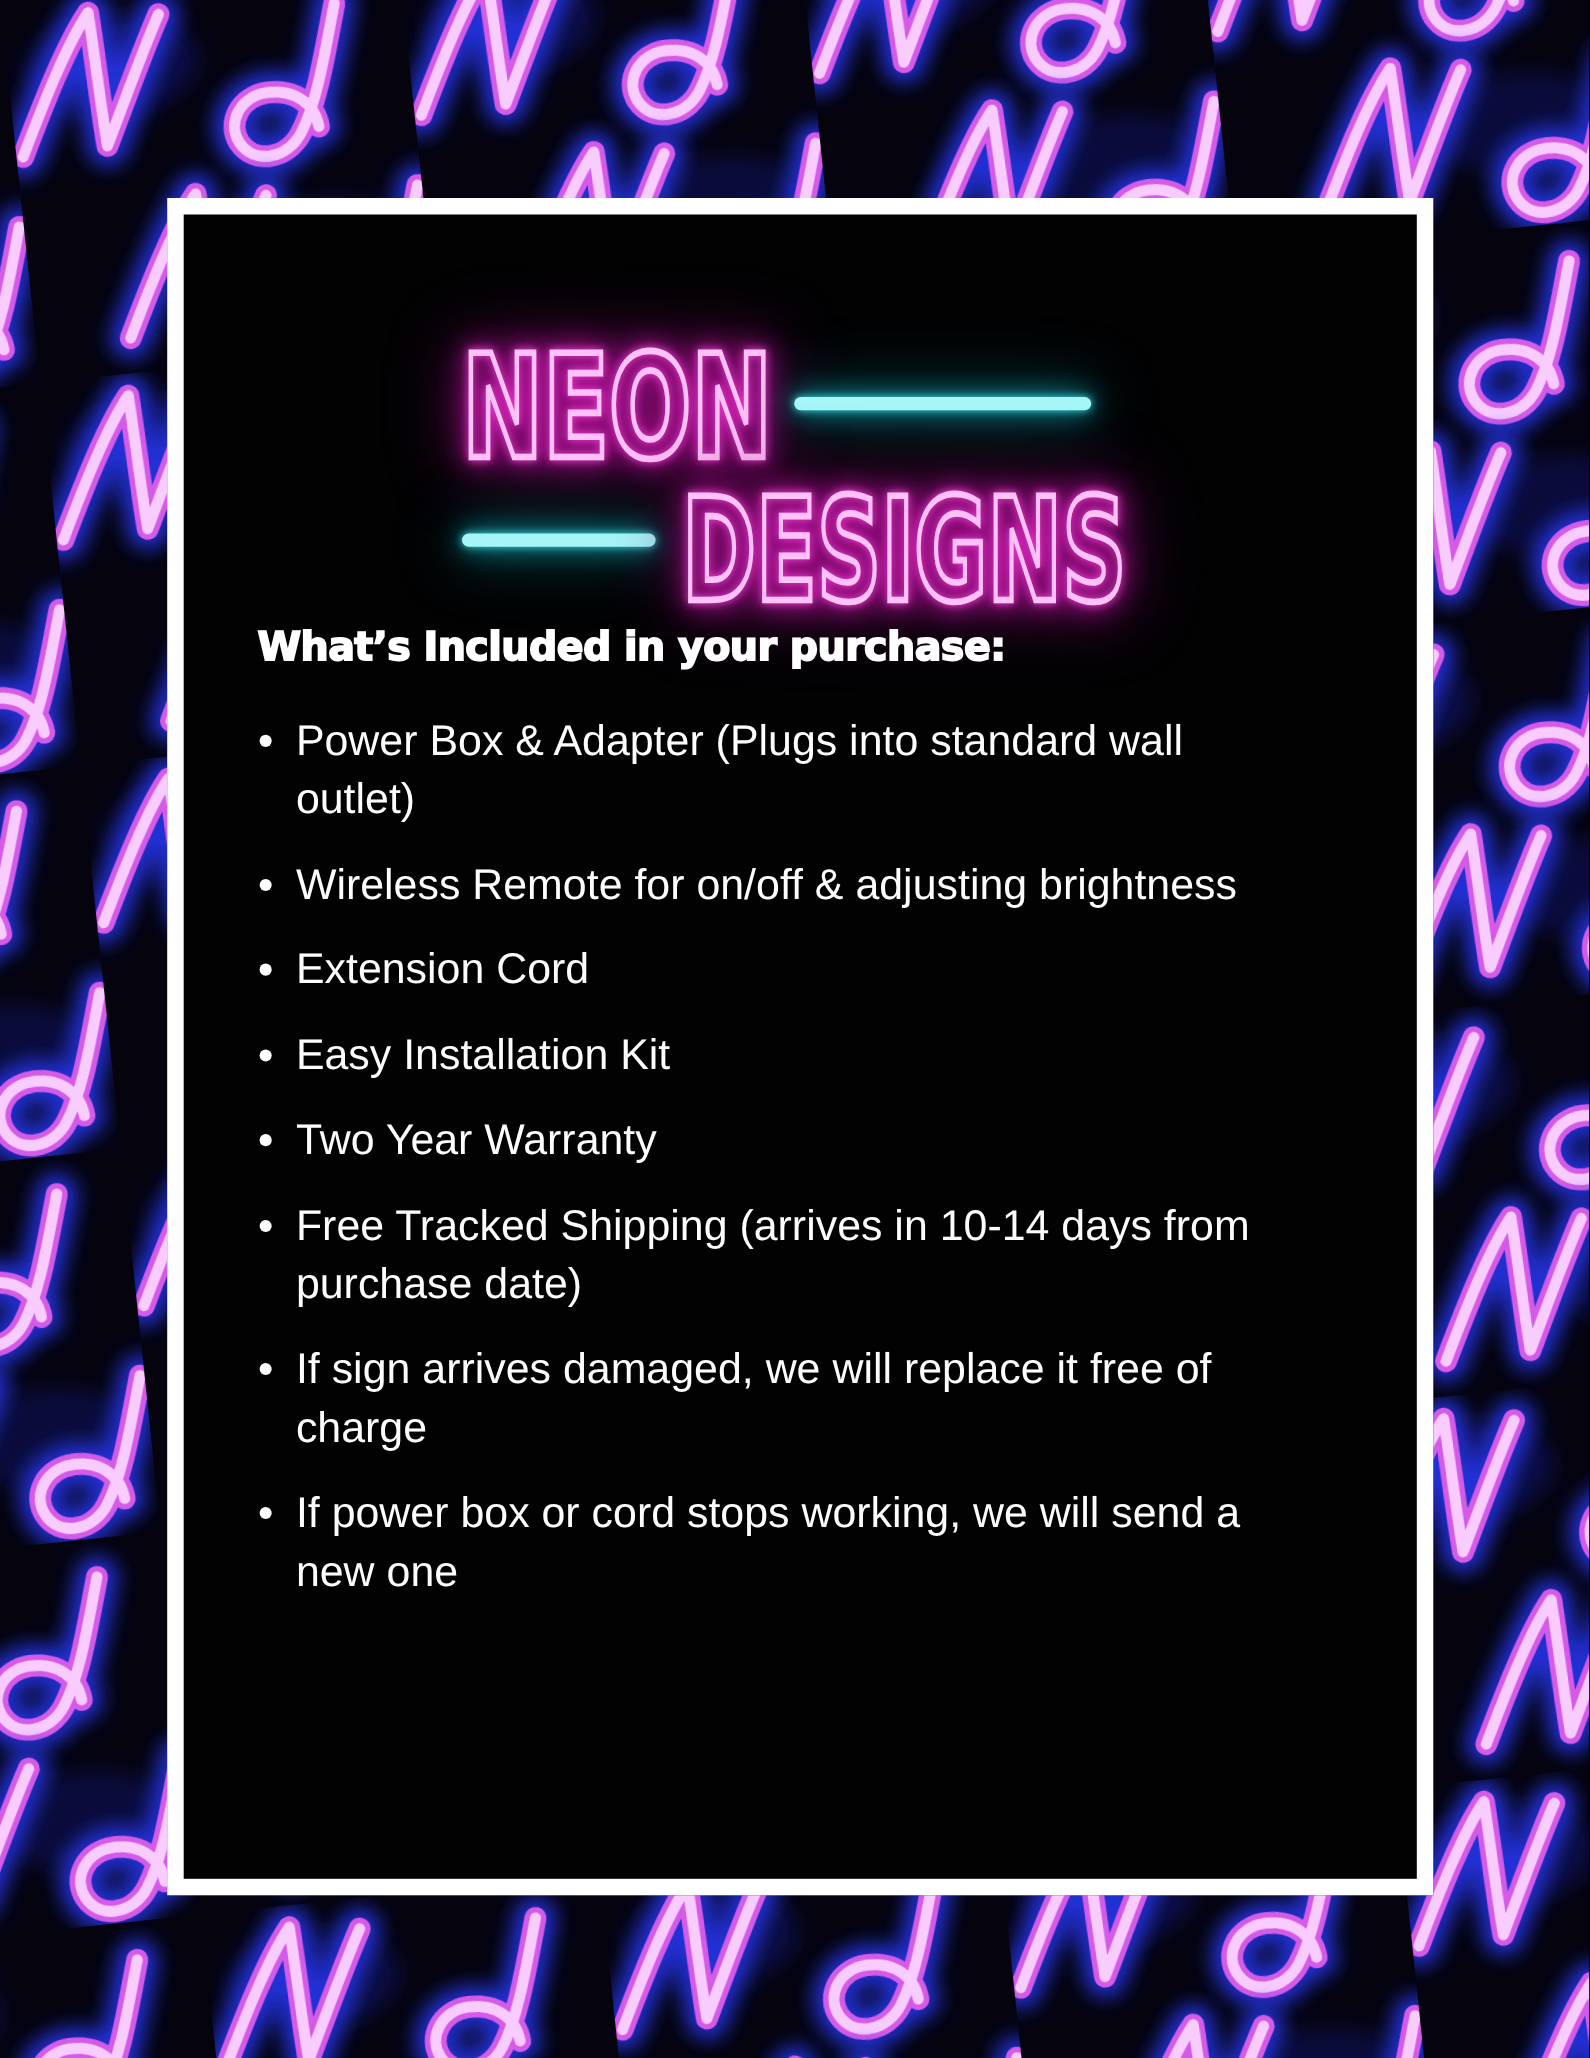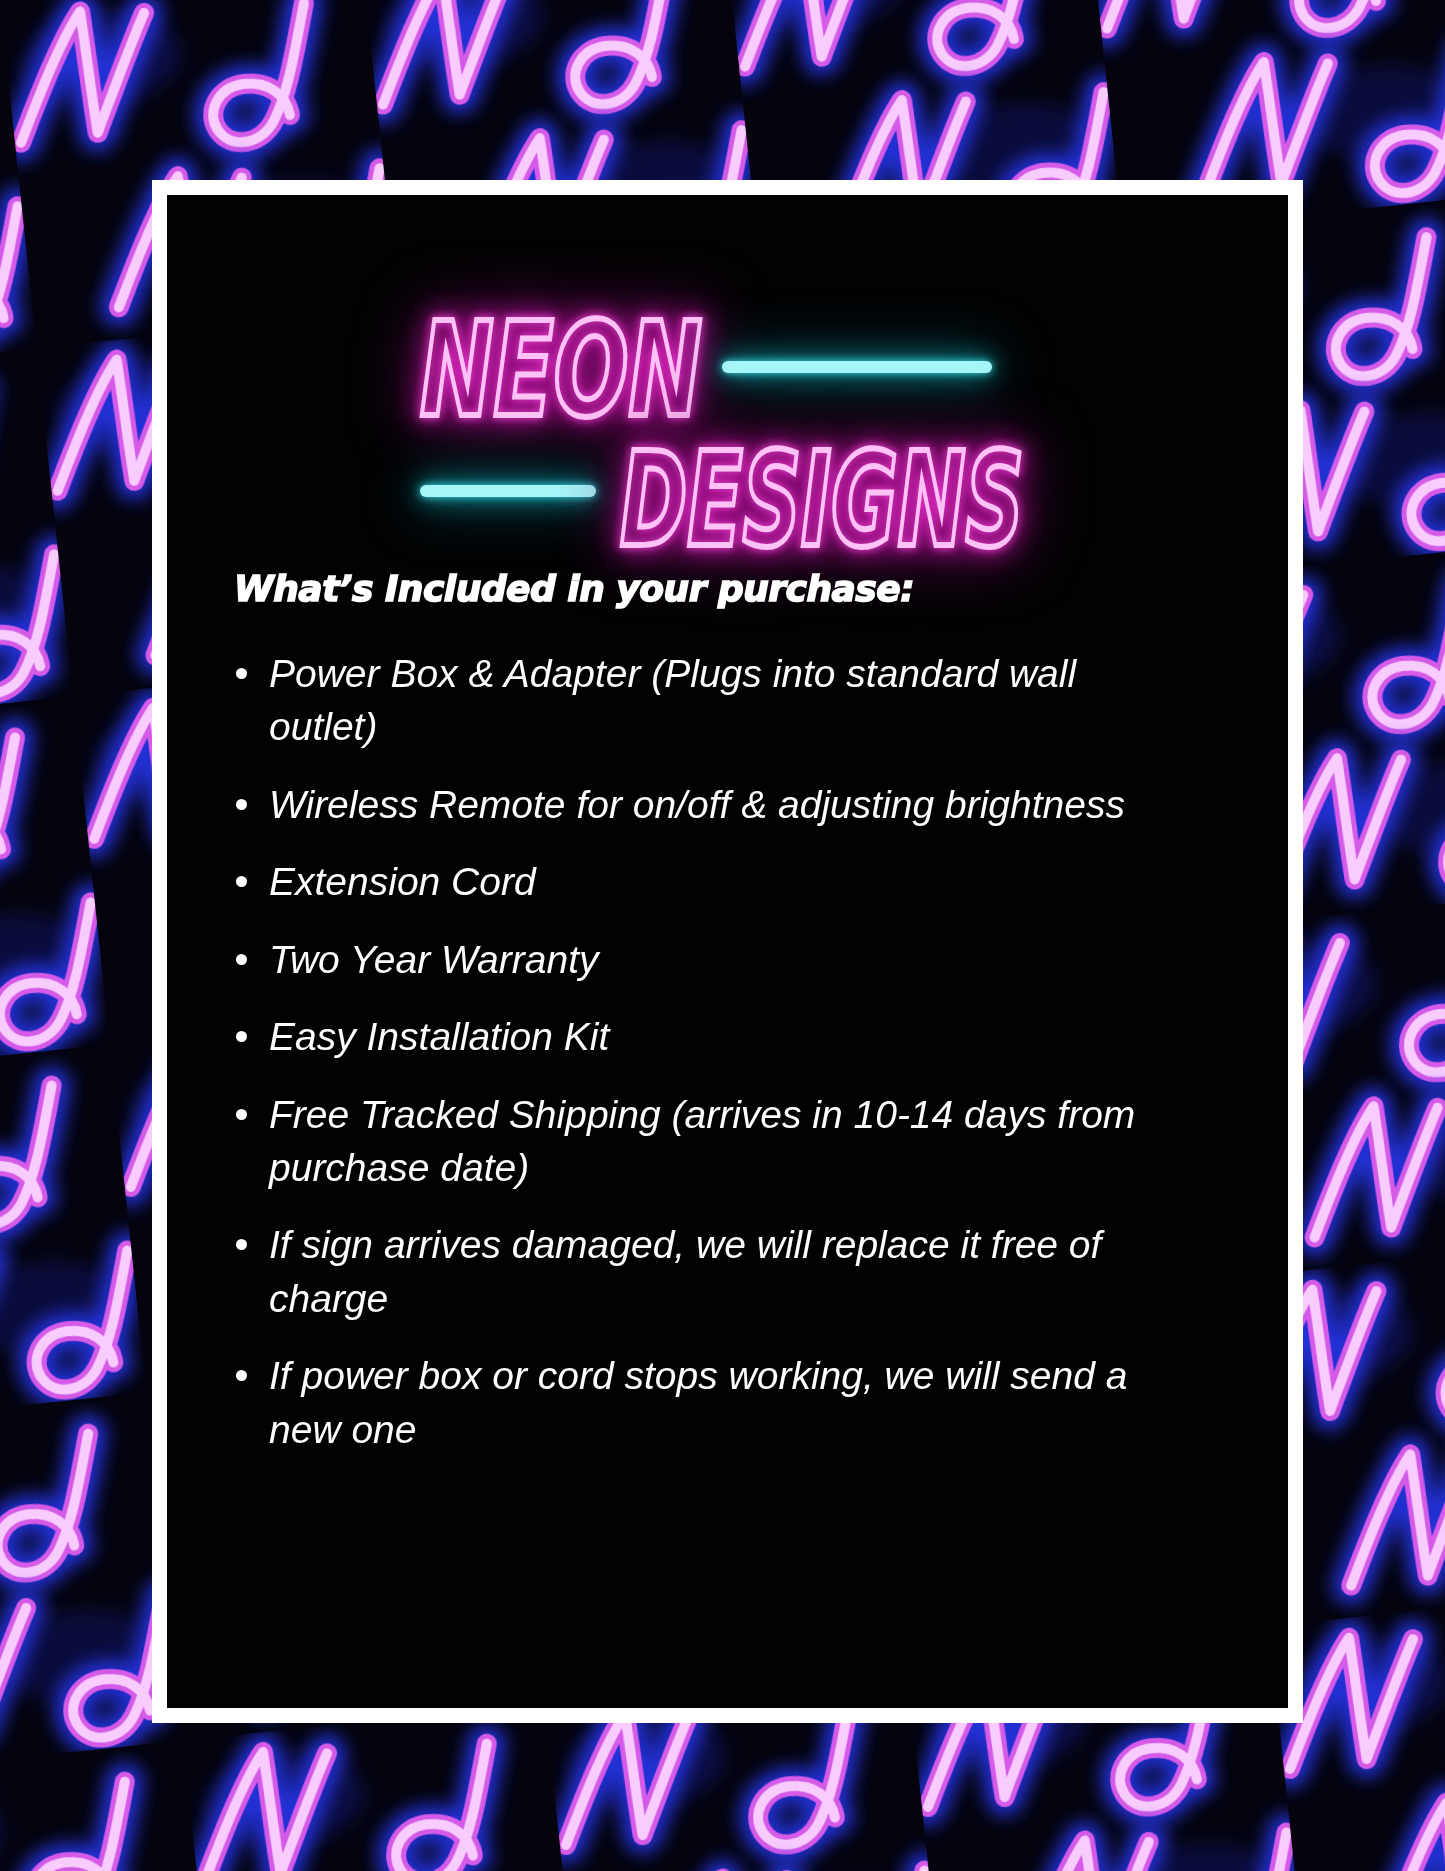--- a/index.html
+++ b/index.html
@@ -21,21 +21,20 @@
     position:absolute;left:152px;top:180px;
     width:1151px;height:1543px;
     box-sizing:border-box;
     background:#020203;
     border:15px solid #ffffff;
   }
   .content{
     position:relative;height:100%;
     box-sizing:border-box;
     padding:0 46px 0 67px;
-    font-style:italic;
   }
 
   .logo-svg{
     display:block;
     margin:103px 0 0 186px;
     overflow:visible;
   }
   .neon-text{
     fill:none;
     stroke:#ffc2f7;
@@ -128,22 +127,22 @@
         <rect class="teal-line" x="0" y="187" width="176" height="12" rx="6"></rect>
         <text class="neon-text" x="200" y="247" font-size="130" textLength="404" lengthAdjust="spacingAndGlyphs">DESIGNS</text>
       </svg>
 
       <h1 class="heading">What’s Included in your purchase:</h1>
 
       <ul class="included-list">
         <li>Power Box &amp; Adapter (Plugs into standard wall outlet)</li>
         <li>Wireless Remote for on/off &amp; adjusting brightness</li>
         <li>Extension Cord</li>
+        <li>Easy Installation Kit</li>
         <li>Two Year Warranty</li>
-        <li>Easy Installation Kit</li>
         <li>Free Tracked Shipping (arrives in 10-14 days from purchase date)</li>
         <li>If sign arrives damaged, we will replace it free of charge</li>
         <li>If power box or cord stops working, we will send a new one</li>
       </ul>
 
     </div>
   </div>
 </div>
 
 </body></html>

